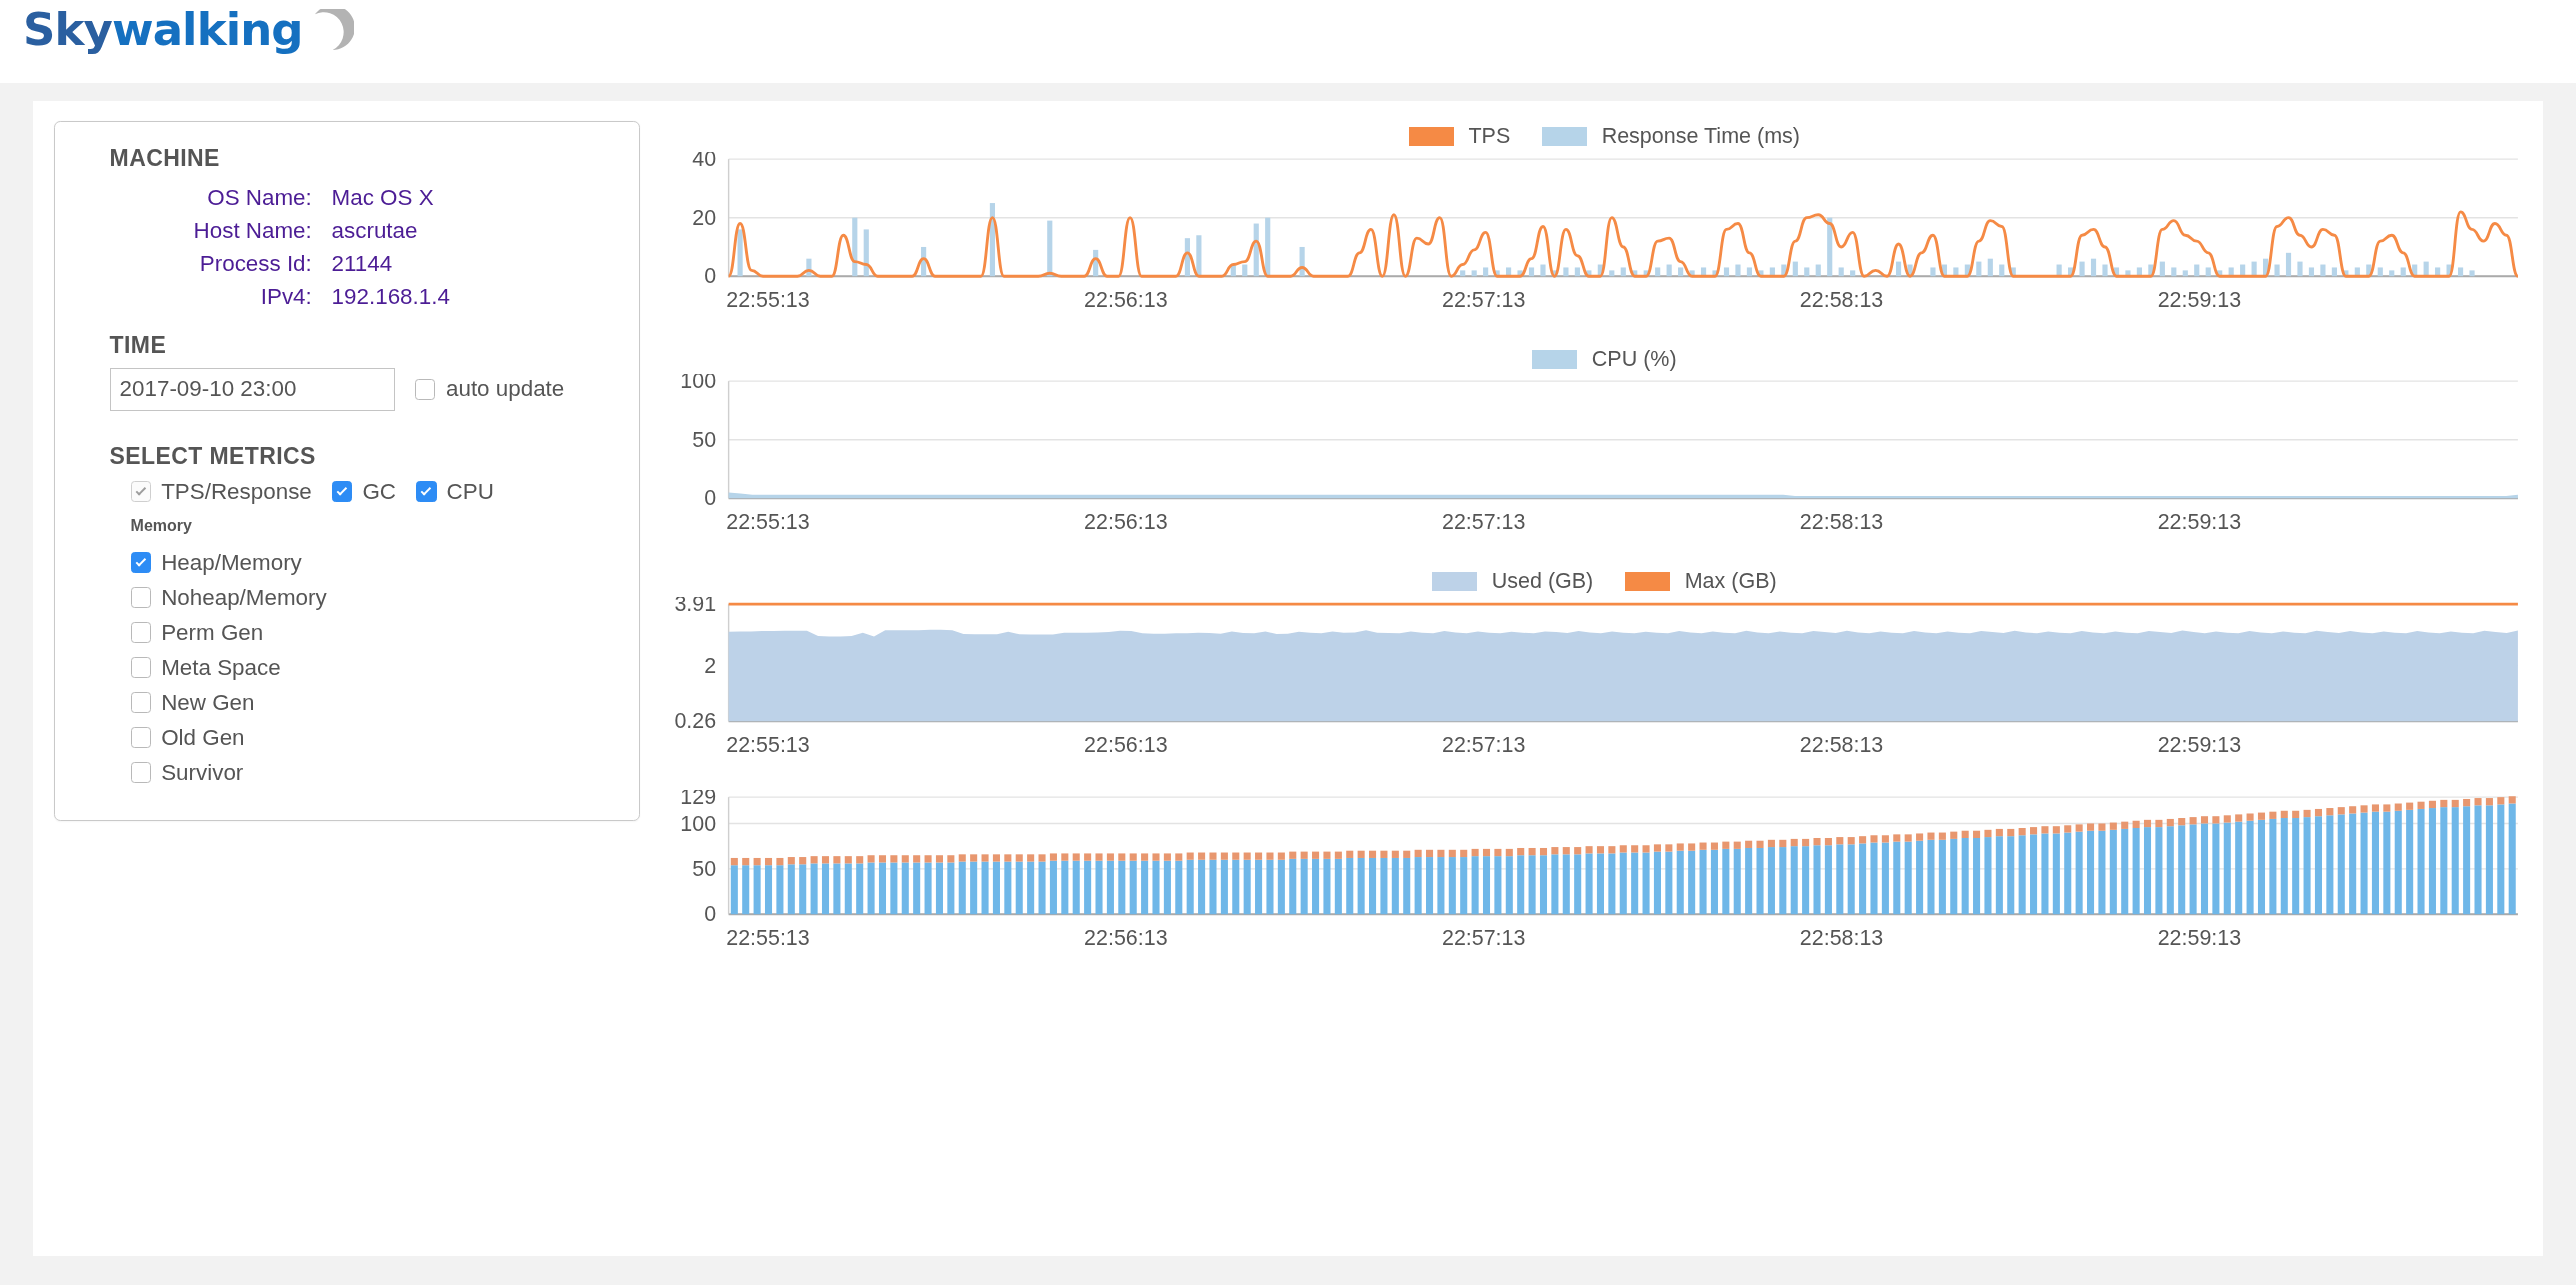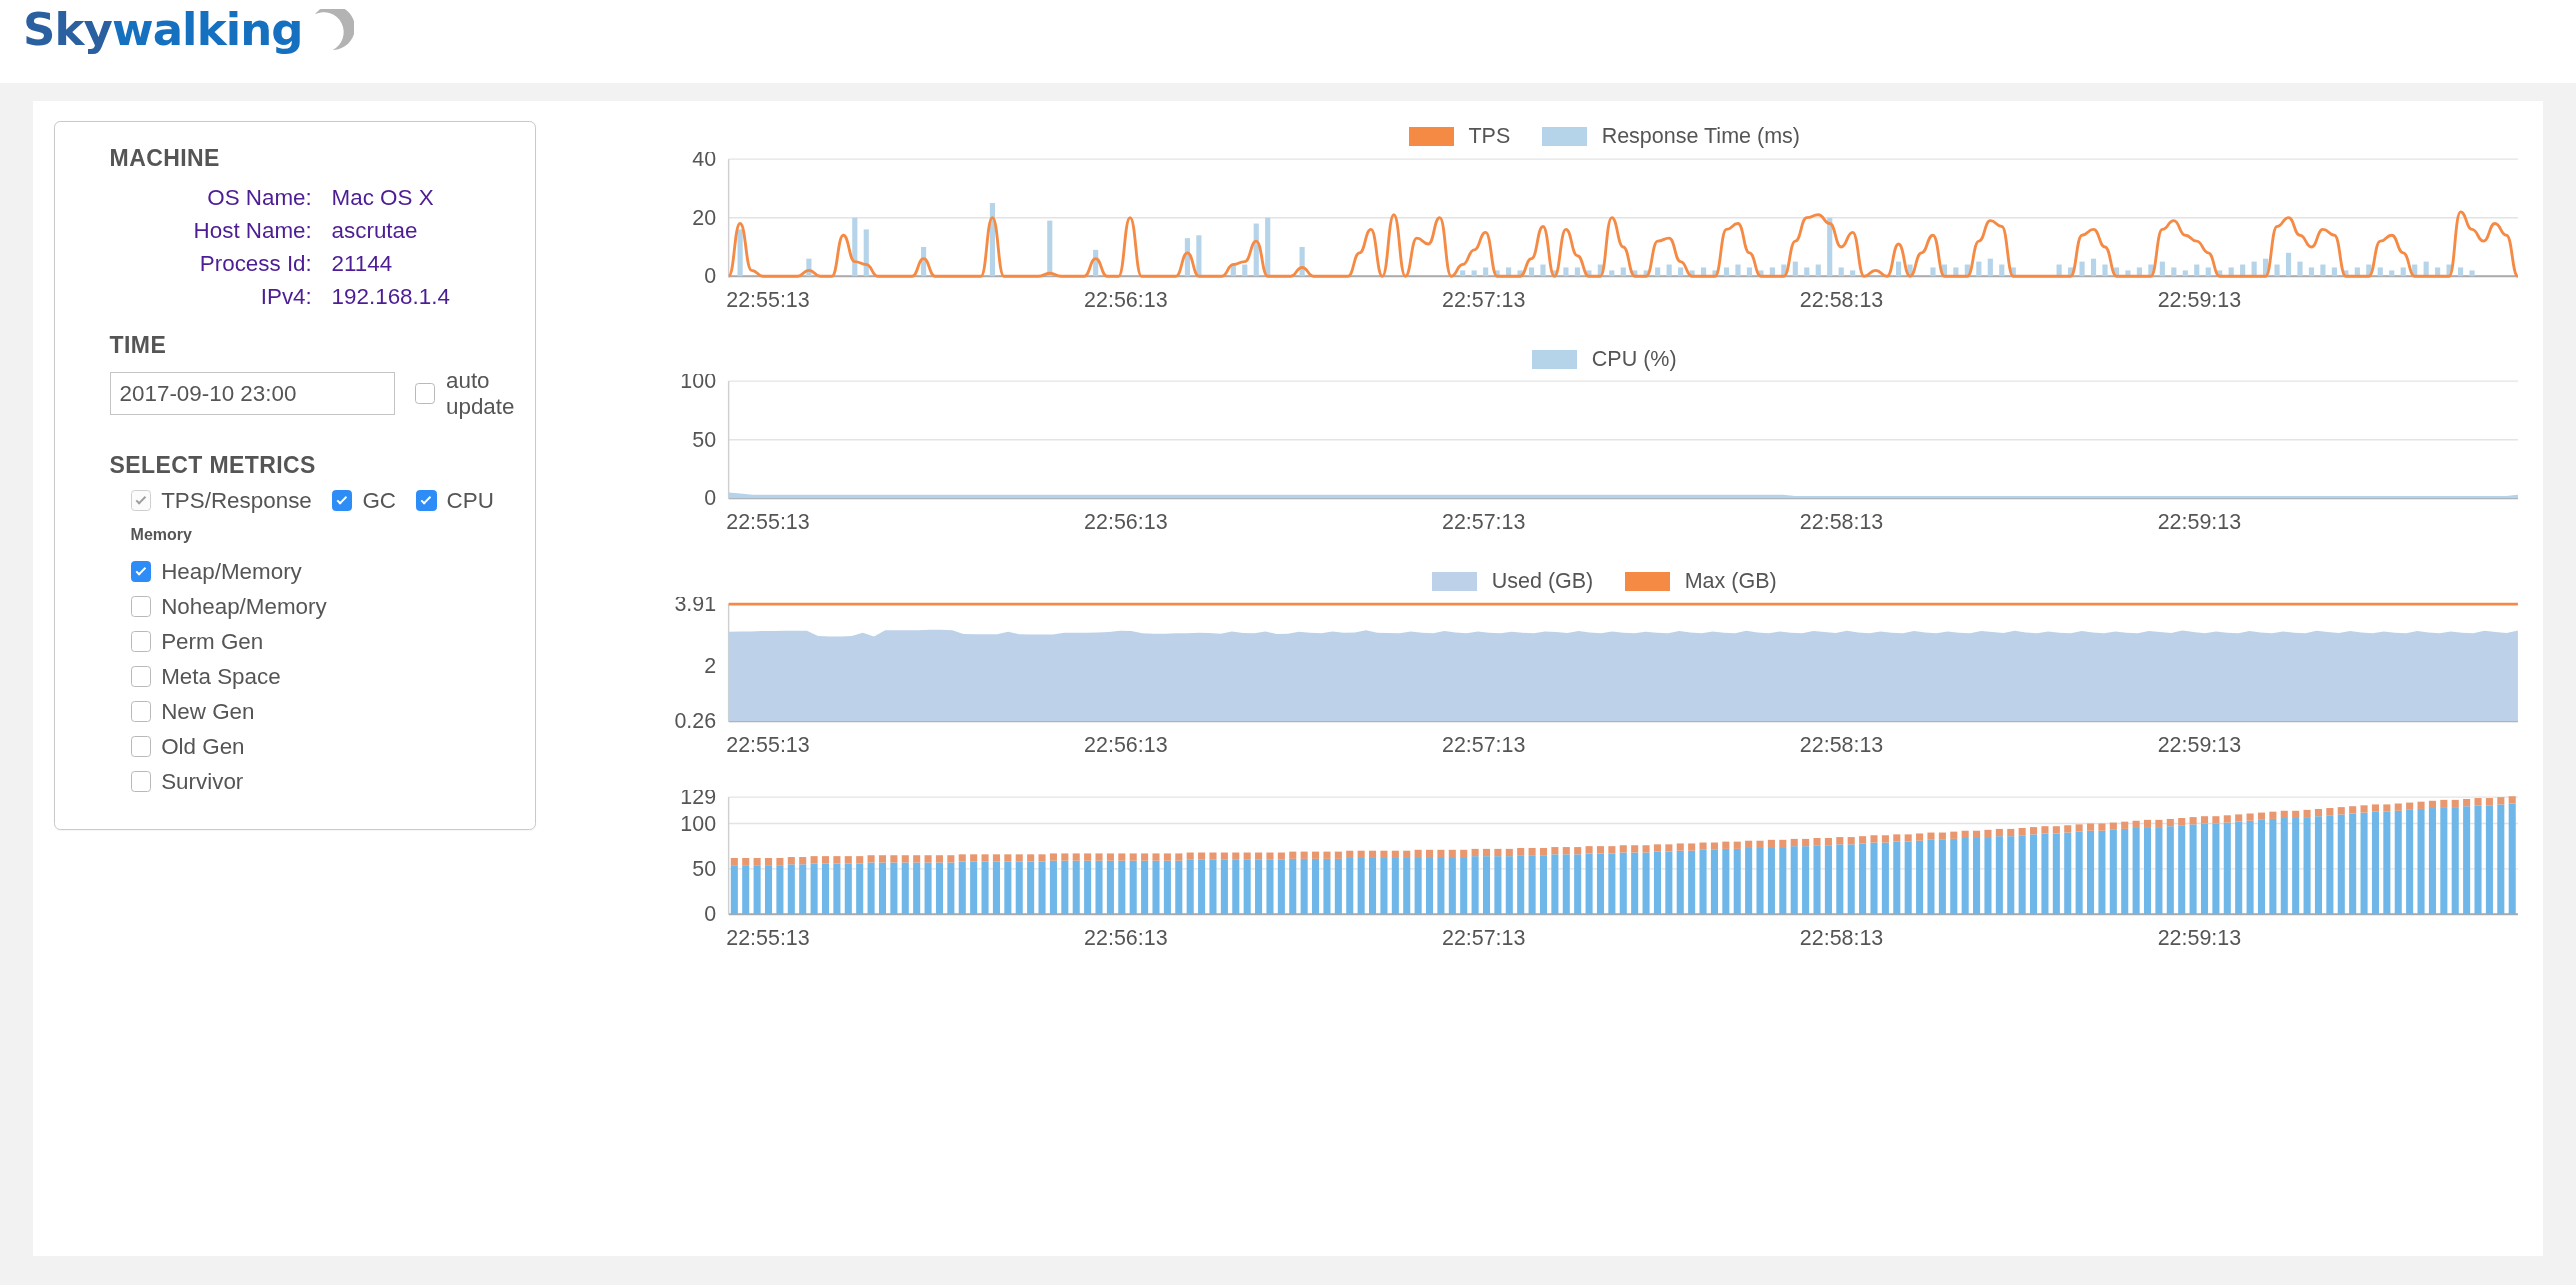--- a/index.html
+++ b/index.html
@@ -49,21 +49,21 @@
     padding: 20px 0 0 0;
   }
 
   
   #sidebar-col {
     width: 610px;
     flex: none;
     padding-left: 20.6px;
   }
   #machine-panel {
-    width: 482px;
+    width: 586px;
     border: 0.9px solid #c9c9c9;
     border-radius: 6.3px;
     padding: 23px 27px 25px 27px;
     box-shadow: 0 0.9px 1.8px rgba(0,0,0,.04);
   }
   .section-title {
     font-size: 23px;
     font-weight: bold;
     color: #555;
     letter-spacing: 0.4px;

